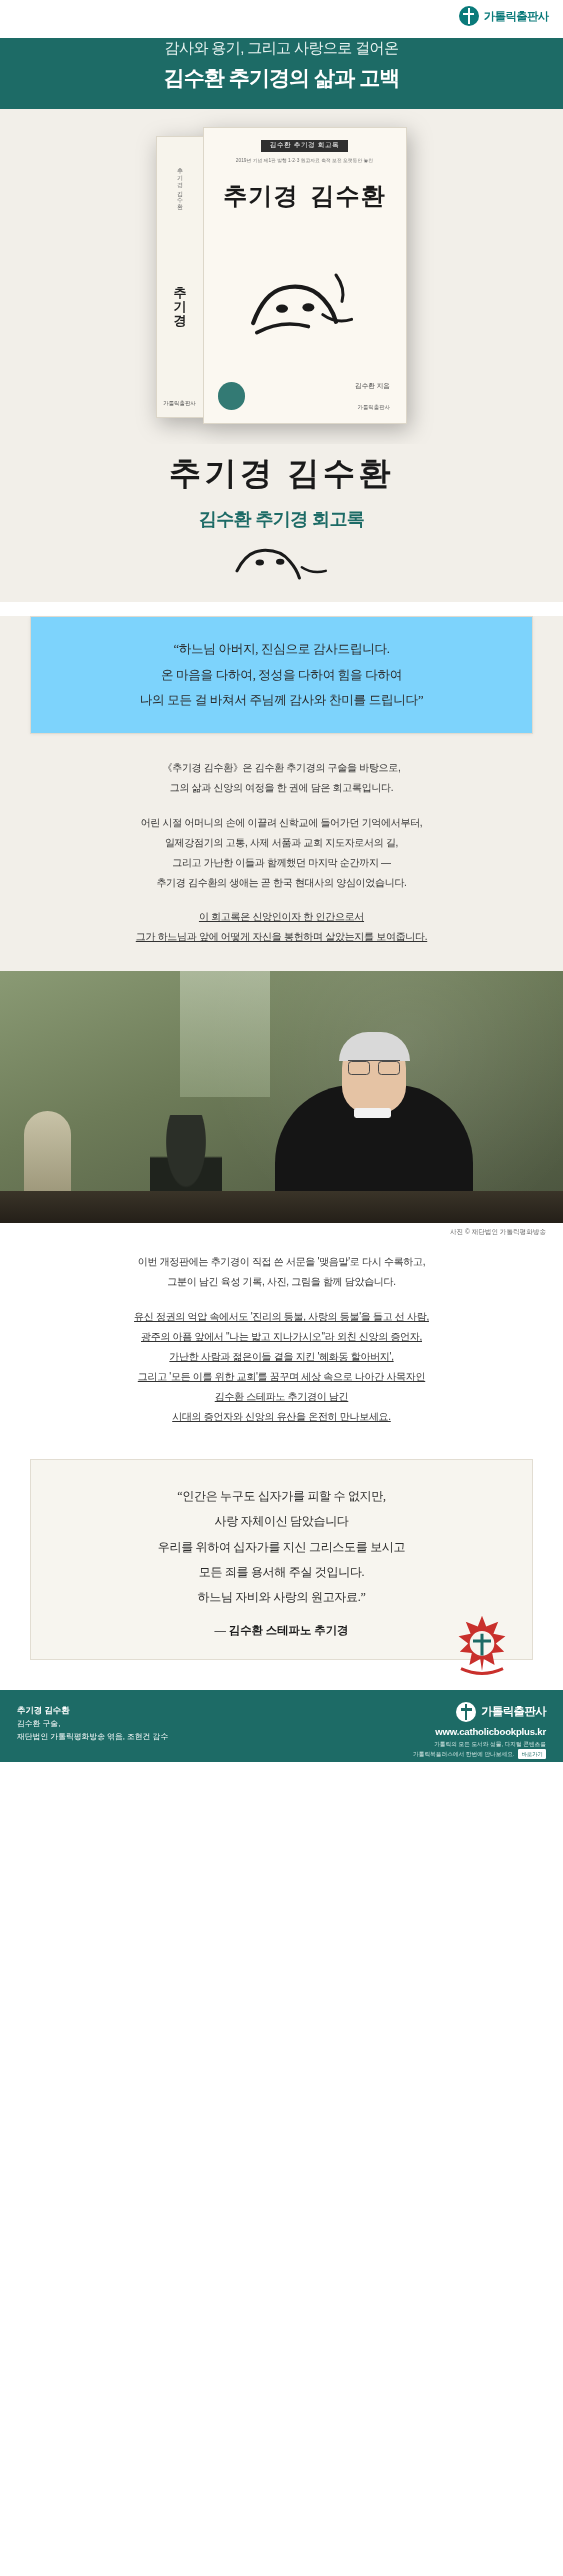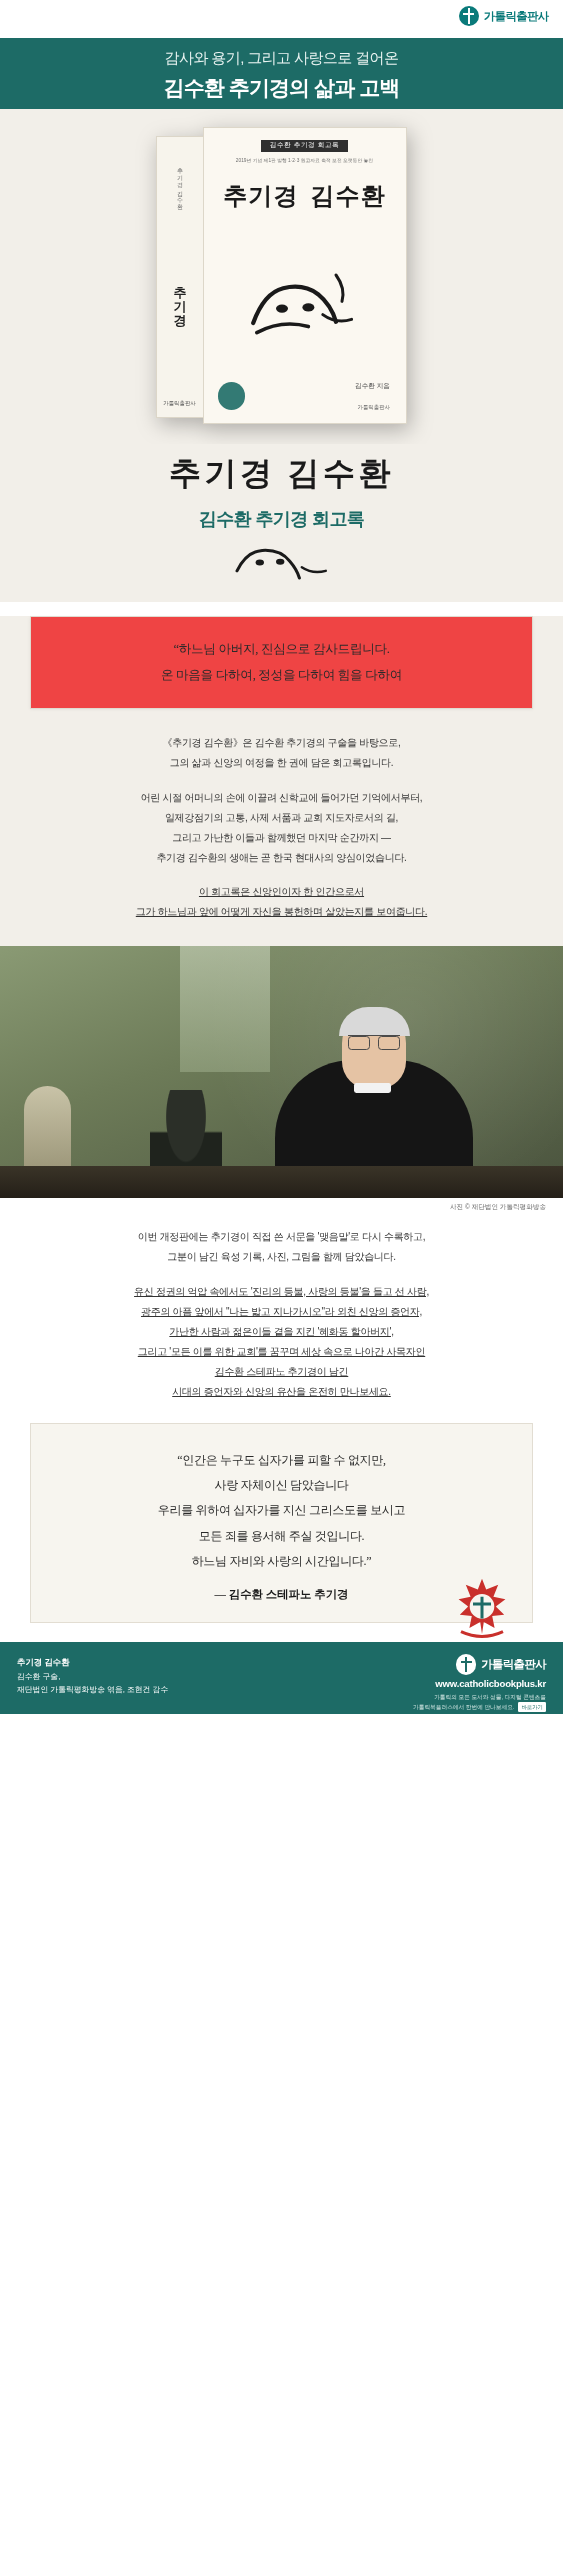--- a/index.html
+++ b/index.html
@@ -58,21 +58,21 @@
     letter-spacing: -0.6px;
   }
 
   
   .header-banner {
     width: 563px;
     height: 71px;
     background: #1d6b66;
     color: #ffffff;
     text-align: center;
-    padding-top: 11px;
+    padding-top: 1px;
   }
   .header-sub {
     font-size: 15px;
     letter-spacing: -0.6px;
     margin-bottom: 6px;
     color: #eaf4f2;
   }
   .header-main {
     font-size: 21px;
     font-weight: bold;
@@ -226,21 +226,21 @@
   .sketch-small {
     margin: 10.8px auto 0;
     width: 102px;
     height: 42px;
   }
 
   
   .quote-card {
     width: 503px;
     margin: 14.4px auto 0;
-    background: #ef4444;
+    background: #7dd3fc;
     border: 0.6px solid #e0dbd0;
     box-shadow: 0 1.2px 3.6px rgba(0,0,0,.06);
     padding: 20.4px 18px;
     text-align: center;
     font-family: "Liberation Serif", serif;
   }
   .quote-line {
     font-size: 12.6px;
     color: #2a2a2a;
     line-height: 2.0;
@@ -375,21 +375,21 @@
   }
 
   
   .quote2-wrap {
     width: 563px;
     background: #ffffff;
     padding-bottom: 18px;
   }
   .quote-card2 {
     width: 503px;
-    margin: 1px auto;
+    margin: 12px auto;
     background: #f7f5ef;
     border: 0.6px solid #e2ddd2;
     padding: 24px 18px 20.4px;
     text-align: center;
     font-family: "Liberation Serif", serif;
     position: relative;
   }
   .quote2-line {
     font-size: 12px;
     color: #2a2a2a;
@@ -521,20 +521,21 @@
       <ellipse cx="48" cy="34" rx="7" ry="5" fill="#1a1a1a"></ellipse>
       <ellipse cx="82" cy="33" rx="7" ry="5" fill="#1a1a1a"></ellipse>
       <path d="M118 42 Q136 54 158 48" fill="none" stroke="#1a1a1a" stroke-width="4" stroke-linecap="round"></path>
     </svg>
   </div>
 
   <div style="background:#f2efe9;width:563px;padding-bottom:3.6px;">
     <div class="quote-card">
       <div class="quote-line">“하느님 아버지, 진심으로 감사드립니다.</div>
       <div class="quote-line">온 마음을 다하여, 정성을 다하여 힘을 다하여</div>
+      <div class="quote-line">나의 모든 걸 바쳐서 주님께 감사와 찬미를 드립니다”</div>
     </div>
   </div>
 
   <div class="intro">
     <div class="para" style="white-space:pre-line">《추기경 김수환》은 김수환 추기경의 구술을 바탕으로,
 그의 삶과 신앙의 여정을 한 권에 담은 회고록입니다.</div>
     <div class="para" style="white-space:pre-line">어린 시절 어머니의 손에 이끌려 신학교에 들어가던 기억에서부터,
 일제강점기의 고통, 사제 서품과 교회 지도자로서의 길,
 그리고 가난한 이들과 함께했던 마지막 순간까지 —
 추기경 김수환의 생애는 곧 한국 현대사의 양심이었습니다.</div>
@@ -570,21 +571,21 @@
 김수환 스테파노 추기경이 남긴
 시대의 증언자와 신앙의 유산을 온전히 만나보세요.</div>
   </div>
 
   <div class="quote2-wrap">
     <div class="quote-card2">
       <div class="quote2-line">“인간은 누구도 십자가를 피할 수 없지만,</div>
       <div class="quote2-line">사랑 자체이신 담았습니다</div>
       <div class="quote2-line">우리를 위하여 십자가를 지신 그리스도를 보시고</div>
       <div class="quote2-line">모든 죄를 용서해 주실 것입니다.</div>
-      <div class="quote2-line">하느님 자비와 사랑의 시간입니다.”</div>
+      <div class="quote2-line">하느님 자비와 사랑의 원고자료.”</div>
       <div class="quote2-attrib">— 김수환 스테파노 추기경</div>
       <svg class="crest" viewBox="0 0 110 120">
         <path d="M55 8 L62 26 L82 18 L74 38 L94 42 L78 54 L92 68 L72 70 L76 90 L58 80 L55 100 L52 80 L34 90 L38 70 L18 68 L32 54 L16 42 L36 38 L28 18 L48 26 Z" fill="#c9302c"></path>
         <circle cx="55" cy="54" r="22" fill="#f7f5ef" stroke="#c9302c" stroke-width="3"></circle>
         <path d="M55 38 L55 74 M40 50 L70 50" stroke="#1d6b66" stroke-width="5"></path>
         <path d="M20 96 Q55 112 90 96" fill="none" stroke="#c9302c" stroke-width="5"></path>
       </svg>
     </div>
   </div>
 

